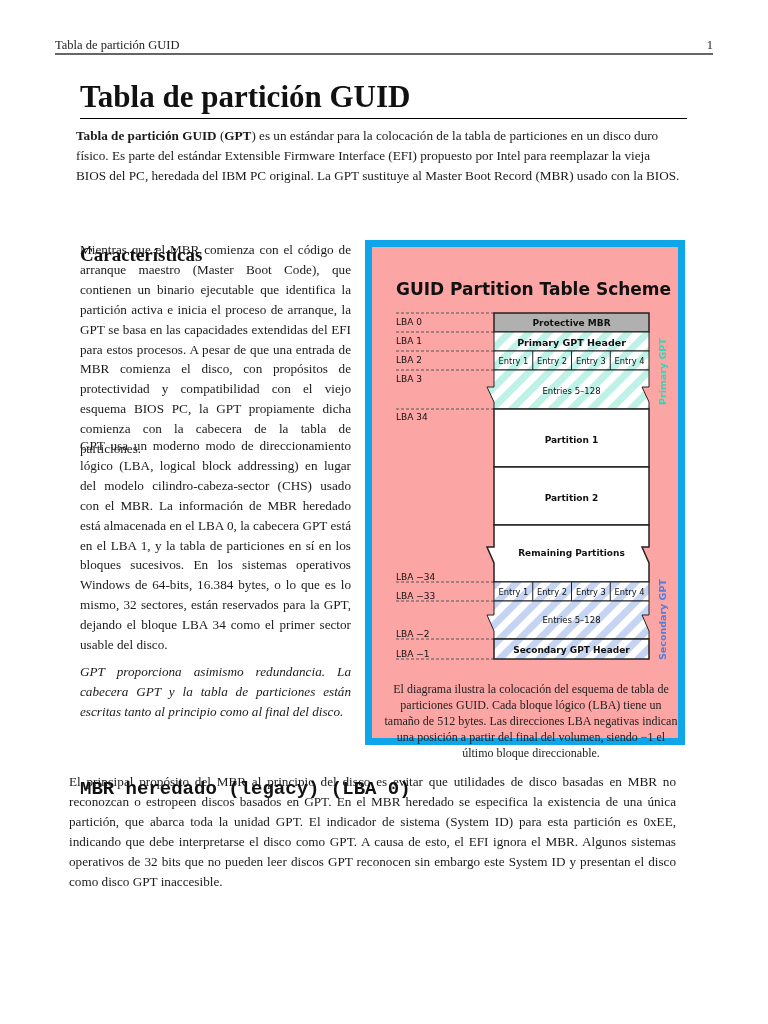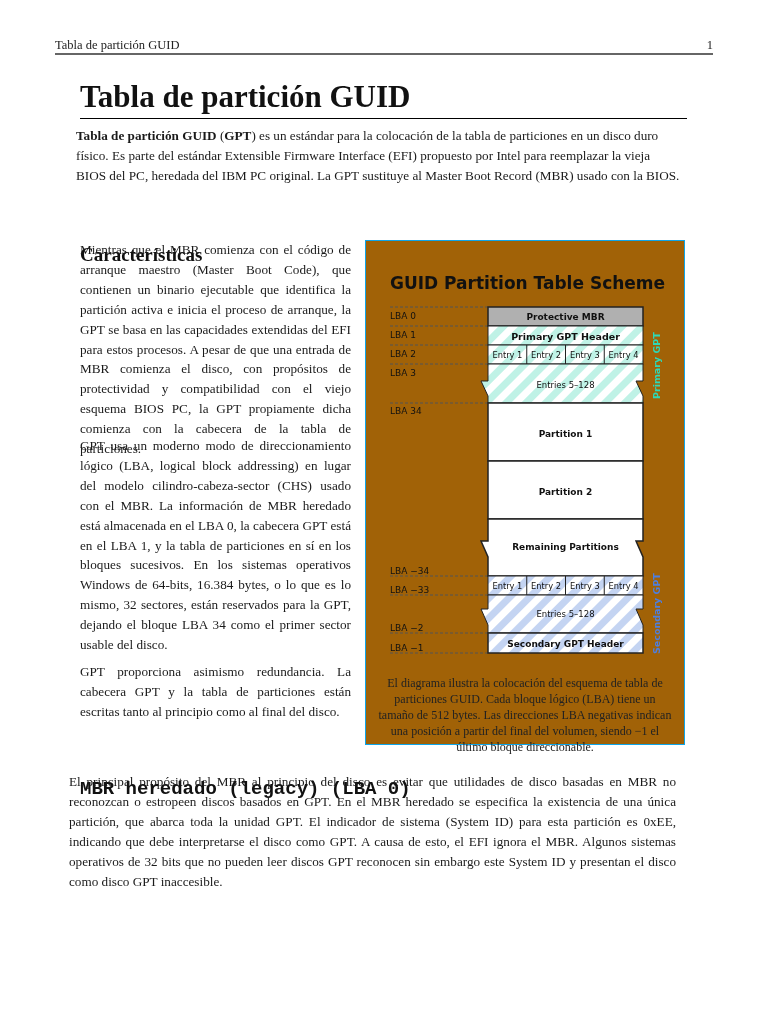--- a/index.html
+++ b/index.html
@@ -28,26 +28,26 @@
 
     h2 {
       position: absolute; font-size: 19px; font-weight: bold; line-height: 22px; color: #111; margin-top: 37px;
     }
     .h-caract { left: 80px; top: 207px; }
     .h-mbr { left: 80px; top: 741px; font-family: Liberation Mono, monospace; }
 
     .col-left { left: 80px; width: 271px; }
     .p1 { top: 240px; }
     .p2 { top: 436px; font-family: Liberation Serif, serif; }
-    .p3 { top: 662px; }
+    .p3 { top: 662px; font-style: italic; }
     .p4 { left: 69px; top: 772px; width: 607px; }
 
     .figure {
       position: absolute; left: 365px; top: 240px; width: 320px; height: 505px;
-      border: 1px solid #0ea5e9; background: #a16207;
+      border: 7px solid #0ea5e9; background: #fca5a5;
     }
     .fig-svg { position: absolute; left: 0; top: 0; }
     .caption {
       position: absolute; left: 10px; top: 434px; width: 298px;
       font-size: 12px; line-height: 16px; text-align: center; color: #222;
     }
   </style>
 </head>
 <body>
 

